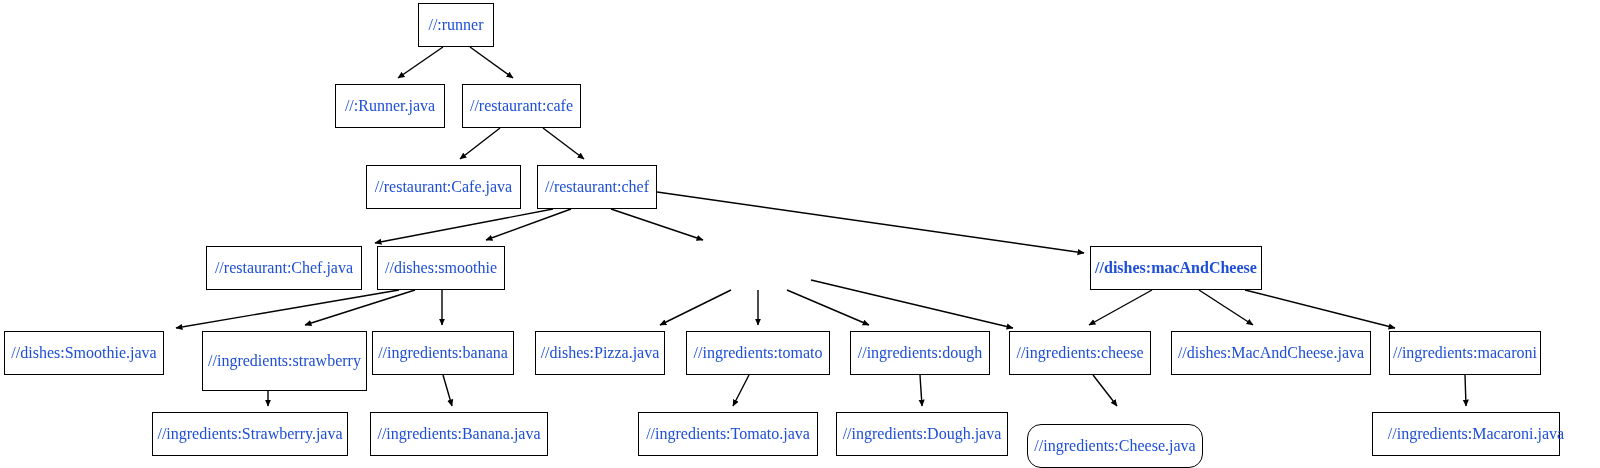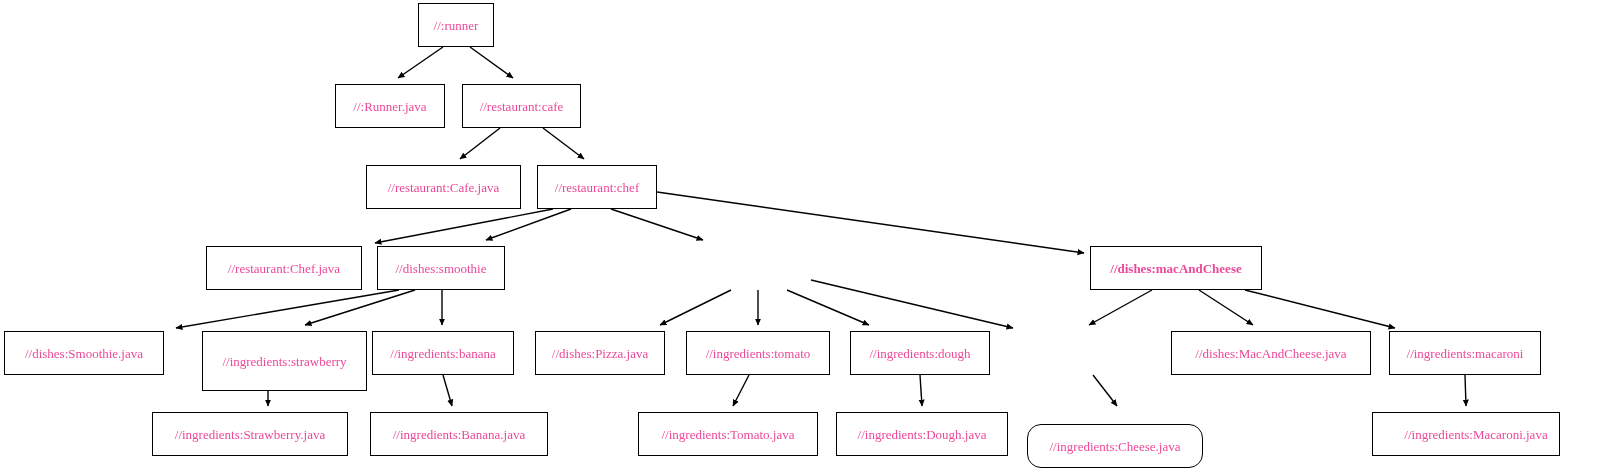--- a/index.html
+++ b/index.html
@@ -11,22 +11,22 @@
     font-family:"Liberation Serif","DejaVu Serif",serif;
     overflow:hidden;
   }
   #edge-layer{position:absolute;left:0;top:0;width:1600px;height:468px;pointer-events:none;}
   .node{
     position:absolute;
     box-sizing:border-box;
     border:1px solid #000000;
     background:#ffffff;
     display:flex;align-items:center;justify-content:center;
-    font-size:13px;
-    color:#ec4899;
+    font-size:16px;
+    color:#1d4ed8;
     line-height:1;
     white-space:nowrap;
     z-index:2;
   }
   .node-label{pointer-events:none;}
 </style>
 </head>
 <body>
 
 <div id="canvas">
@@ -96,20 +96,23 @@
     </div>
     <div class="node" style="left: 535px; top: 331px; width: 130px; height: 44px; border-color: rgb(0, 0, 0); background: rgb(255, 255, 255);">
       <span class="node-label">//dishes:Pizza.java</span>
     </div>
     <div class="node" style="left: 686px; top: 331px; width: 144px; height: 44px; border-color: rgb(0, 0, 0); background: rgb(255, 255, 255);">
       <span class="node-label">//ingredients:tomato</span>
     </div>
     <div class="node" style="left: 850px; top: 331px; width: 140px; height: 44px; border-color: rgb(0, 0, 0); background: rgb(255, 255, 255);">
       <span class="node-label">//ingredients:dough</span>
     </div>
+    <div class="node" style="left: 1009px; top: 331px; width: 142px; height: 44px; border-color: rgb(0, 0, 0); background: rgb(255, 255, 255);">
+      <span class="node-label">//ingredients:cheese</span>
+    </div>
     <div class="node" style="left: 1171px; top: 331px; width: 200px; height: 44px; border-color: rgb(0, 0, 0); background: rgb(255, 255, 255);">
       <span class="node-label">//dishes:MacAndCheese.java</span>
     </div>
     <div class="node" style="left: 1389px; top: 331px; width: 152px; height: 44px; border-color: rgb(0, 0, 0); background: rgb(255, 255, 255);">
       <span class="node-label">//ingredients:macaroni</span>
     </div>
     <div class="node" style="left: 152px; top: 412px; width: 196px; height: 44px; border-color: rgb(0, 0, 0); background: rgb(255, 255, 255);">
       <span class="node-label">//ingredients:Strawberry.java</span>
     </div>
     <div class="node" style="left: 370px; top: 412px; width: 178px; height: 44px; border-color: rgb(0, 0, 0); background: rgb(255, 255, 255);">

